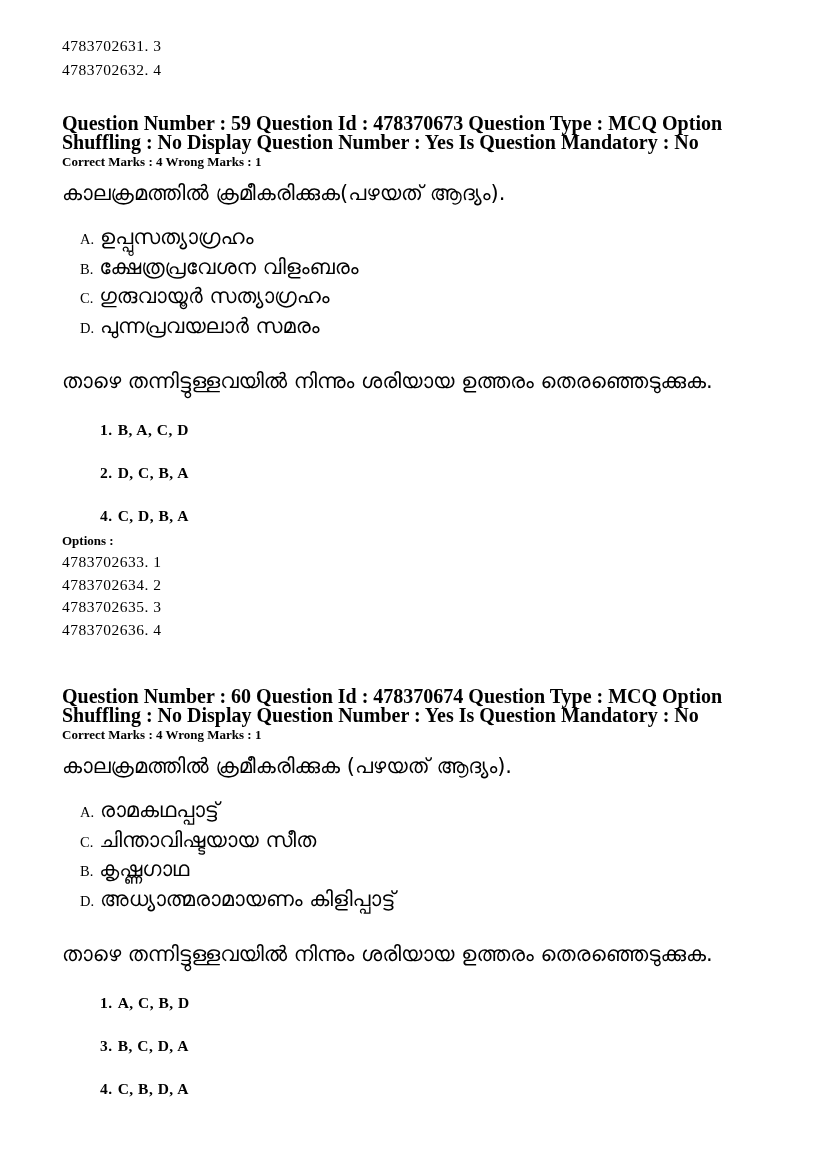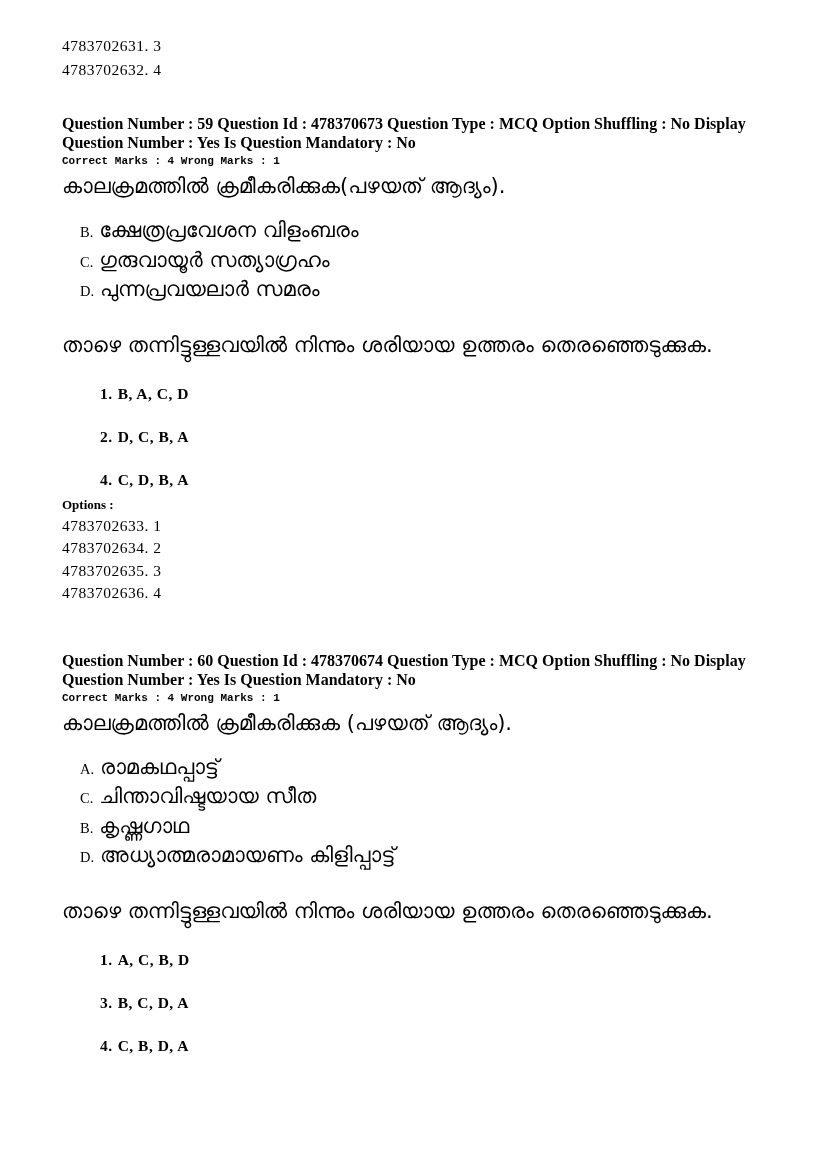--- a/index.html
+++ b/index.html
@@ -22,37 +22,37 @@
     font-size: 15.5px;
     line-height: 24px;
     letter-spacing: 0.5px;
     font-family: "Liberation Serif", serif;
   }
   .question-block { margin-top: 0; }
   .q59 { margin-top: 32px; }
   .q60 { margin-top: 46px; }
   .q-header {
     font-weight: bold;
-    font-size: 16px;
+    font-size: 20px;
     line-height: 19px;
     max-width: 708px;
     font-family: "Liberation Serif", serif;
   }
   .q-marks {
     font-weight: bold;
-    font-size: 11px;
+    font-size: 13px;
     line-height: 19px;
-    font-family: Liberation Mono, monospace;
+    font-family: Liberation Serif, serif;
   }
   .ml-text {
     font-family: "DejaVu Sans", sans-serif;
     font-size: 21px;
     line-height: 28px;
   }
-  .q-text { margin-top: 1px; }
+  .q-text { margin-top: 8px; }
   .item-list { margin: 16px 0 0 18px; }
   .item { line-height: 25.5px; white-space: nowrap; }
   .item-label {
     font-family: "Liberation Serif", serif;
     font-size: 14.5px;
     margin-right: 6px;
   }
   .instruction { margin-top: 26px; }
   .choices { margin: 4px 0 0 38px; }
   .choice {
@@ -82,20 +82,21 @@
     <div class="id-line"><span>4783702631.</span> <span>3</span></div>
     <div class="id-line"><span>4783702632.</span> <span>4</span></div>
   </div>
 
   <div class="question-block q59">
     <div class="q-header">Question Number : 59 Question Id : 478370673 Question Type : MCQ Option Shuffling : No Display Question Number : Yes Is Question Mandatory : No</div>
     <div class="q-marks">Correct Marks : 4 Wrong Marks : 1</div>
     <div class="ml-text q-text">കാലക്രമത്തിൽ ക്രമീകരിക്കുക(പഴയത് ആദ്യം).</div>
 
     <div class="item-list">
+      <div class="item"><span class="item-label">A.</span><span class="ml-text">ഉപ്പുസത്യാഗ്രഹം</span></div>
       <div class="item"><span class="item-label">B.</span><span class="ml-text">ക്ഷേത്രപ്രവേശന വിളംബരം</span></div>
       <div class="item"><span class="item-label">C.</span><span class="ml-text">ഗുരുവായൂർ സത്യാഗ്രഹം</span></div>
       <div class="item"><span class="item-label">D.</span><span class="ml-text">പുന്നപ്രവയലാർ സമരം</span></div>
     </div>
 
     <div class="ml-text instruction">താഴെ തന്നിട്ടുള്ളവയിൽ നിന്നും ശരിയായ ഉത്തരം തെരഞ്ഞെടുക്കുക.</div>
 
     <div class="choices">
       <div class="choice"><span class="choice-num">1.</span><span>B, A, C, D</span></div>
       <div class="choice"><span class="choice-num">2.</span><span>D, C, B, A</span></div>

